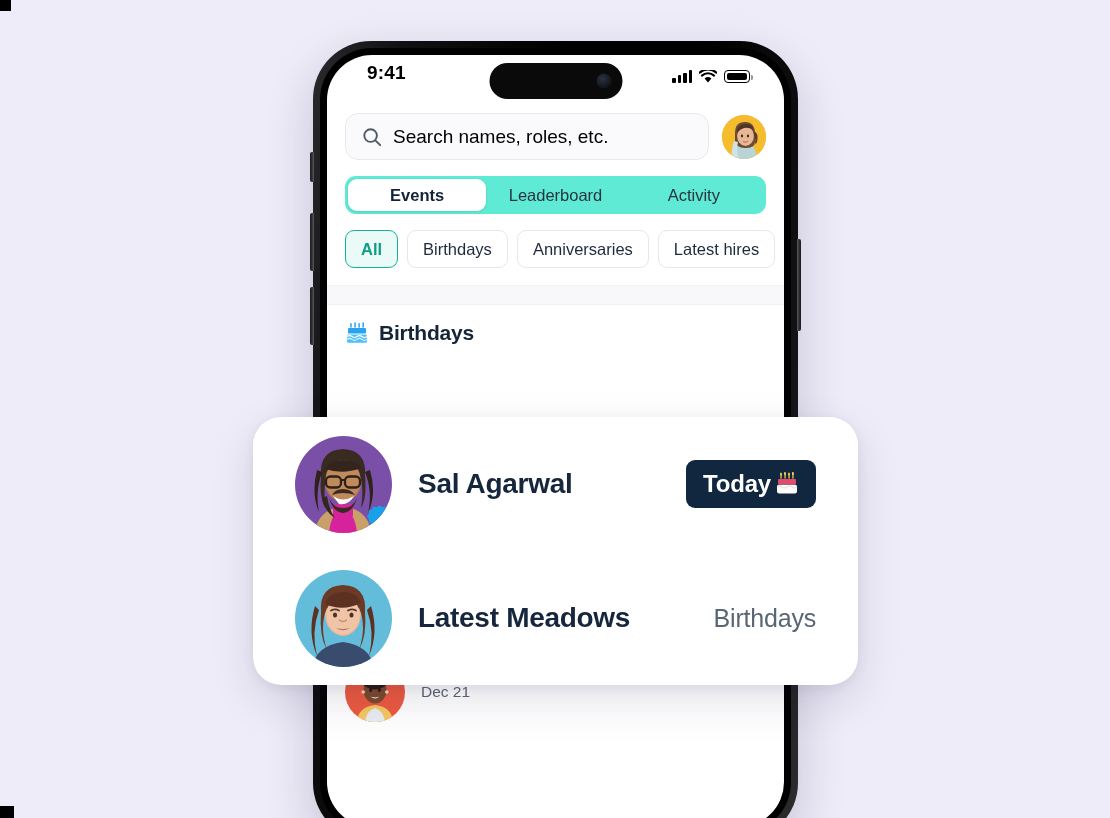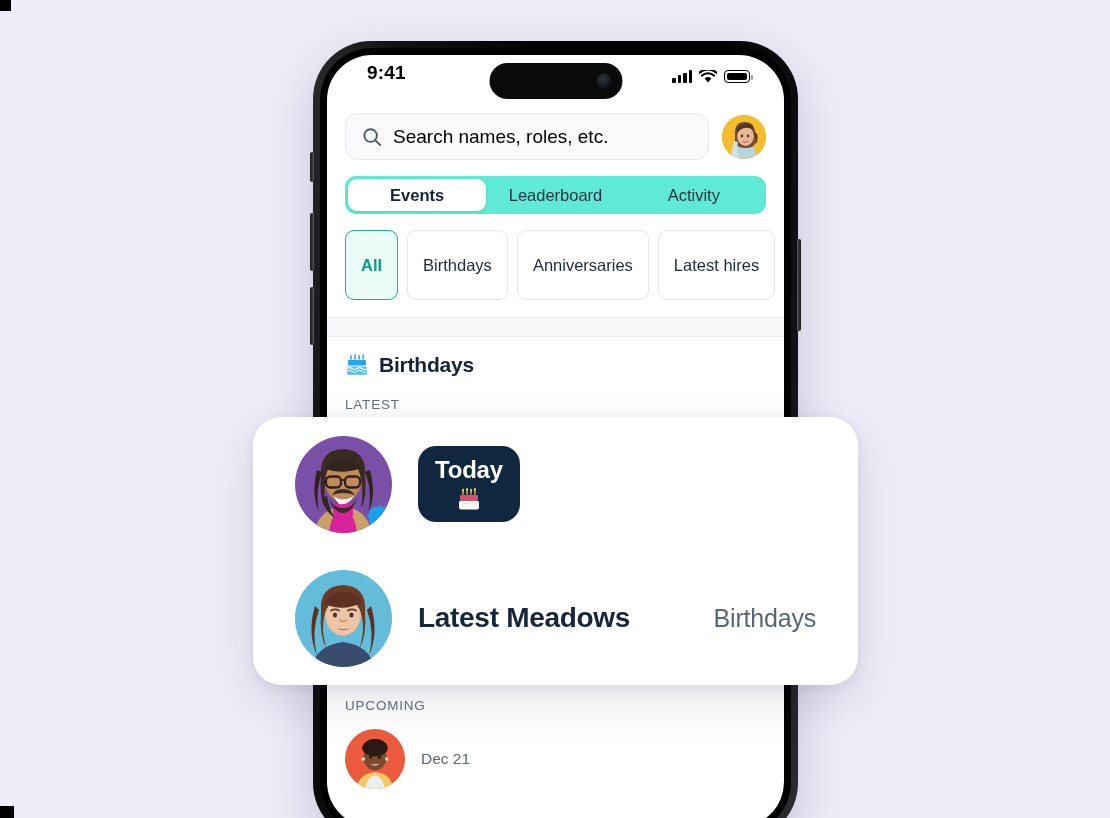--- a/index.html
+++ b/index.html
@@ -208,21 +208,21 @@
   }
 
   
   .chips {
     display: flex;
     gap: 9px;
     padding: 16px 18px 0 18px;
   }
   .chip {
     height: 36px;
-    padding: 16px 15px;
+    padding: 0 15px;
     border-radius: 9px;
     border: 1.5px solid #e6e6ee;
     background: #fff;
     display: flex;
     align-items: center;
     font-size: 16.5px;
     color: #1d2b3d;
     cursor: pointer;
     white-space: nowrap;
   }
@@ -322,27 +322,26 @@
     font-size: 28px;
     font-weight: bold;
     color: #16263c;
     letter-spacing: -0.3px;
   }
   .badge-today {
     background: #11273f;
     color: #ffffff;
     font-size: 24px;
     font-weight: bold;
-    border-radius: 18px;
+    border-radius: 9px;
     padding: 10px 17px;
     display: flex;
     align-items: center;
     gap: 4px;
     letter-spacing: -0.2px;
-    flex-direction: column;
   }
   .fc-when {
     font-size: 25px;
     color: #596673;
     letter-spacing: -0.2px;
   }
   .verified {
     position: absolute;
     right: -1px; bottom: 2px;
     width: 27px; height: 27px;
@@ -449,21 +448,20 @@
           <rect x="13.4" y="2.2" width="1.5" height="4.4" fill="#29a3ef"></rect>
           <rect x="17.4" y="1.4" width="1.5" height="5.2" fill="#29a3ef"></rect>
           <rect x="3" y="7" width="18" height="5.6" rx="1" fill="#29a3ef"></rect>
           <rect x="2" y="13.4" width="20" height="8.4" rx="1.6" fill="#4fc0f7"></rect>
           <path d="M2 15.6 q2.5 -2 5 0 t5 0 t5 0 t5 0" stroke="#ffffff" stroke-width="1.3" fill="none"></path>
           <path d="M2 18.4 q2.5 -2 5 0 t5 0 t5 0 t5 0" stroke="#ffffff" stroke-width="1.1" fill="none" opacity=".85"></path>
         </svg>
         <span class="section-title">Birthdays</span>
       </div>
 
-      <div class="sub-label">LATEST</div>
 
       <div style="height:268px"></div>
 
       <div class="sub-label upcoming">UPCOMING</div>
 
       <div class="person-row">
         <div class="person-av">
           <svg viewBox="0 0 60 60" width="60" height="60">
             <rect width="60" height="60" fill="#ec5a3f"></rect>
             <path d="M12 60 Q13 45 30 43 Q47 45 48 60 Z" fill="#f6c863"></path>
@@ -505,20 +503,21 @@
         <rect x="50" y="40.5" width="15" height="11" rx="4.2" fill="none" stroke="#2e2119" stroke-width="2.3"></rect>
         <line x1="46" y1="44" x2="50" y2="44" stroke="#2e2119" stroke-width="2.1"></line>
         <path d="M38 60 Q48 67 59 60 Q53 70 44 68 Z" fill="#ffffff"></path>
         <path d="M37 59 Q48 55 60 59 Q56 53 48 53 Q40 53 37 59 Z" fill="#3a2b22"></path>
         <path d="M34 62 Q38 76 48 77 Q58 76 62 62 Q58 72 48 72 Q38 72 34 62 Z" fill="#3a2b22"></path>
       </svg>
       <svg class="verified" viewBox="0 0 28 28">
         <path fill="#18a0e8" d="M14 1.4 l2.9 2.0 l3.4 -0.9 l1.6 3.1 l3.3 1.2 l-0.3 3.5 l2.2 2.7 l-2.2 2.7 l0.3 3.5 l-3.3 1.2 l-1.6 3.1 l-3.4 -0.9 l-2.9 2.0 l-2.9 -2.0 l-3.4 0.9 l-1.6 -3.1 l-3.3 -1.2 l0.3 -3.5 l-2.2 -2.7 l2.2 -2.7 l-0.3 -3.5 l3.3 -1.2 l1.6 -3.1 l3.4 0.9 Z"></path>
       </svg>
     </div>
+    <span class="fc-name">Sal Agarwal</span>
     <div class="badge-today">
       <span>Today</span>
       <svg width="24" height="24" viewBox="0 0 24 24">
         <rect x="5.4" y="2.6" width="1.3" height="4" fill="#f2c14e"></rect>
         <rect x="9.4" y="1.9" width="1.3" height="4.7" fill="#f2c14e"></rect>
         <rect x="13.4" y="2.6" width="1.3" height="4" fill="#f2c14e"></rect>
         <rect x="17.3" y="1.9" width="1.3" height="4.7" fill="#f2c14e"></rect>
         <ellipse cx="6" cy="2.1" rx="0.9" ry="1.5" fill="#ffdd55"></ellipse>
         <ellipse cx="10" cy="1.4" rx="0.9" ry="1.5" fill="#ffdd55"></ellipse>
         <ellipse cx="14" cy="2.1" rx="0.9" ry="1.5" fill="#ffdd55"></ellipse>

